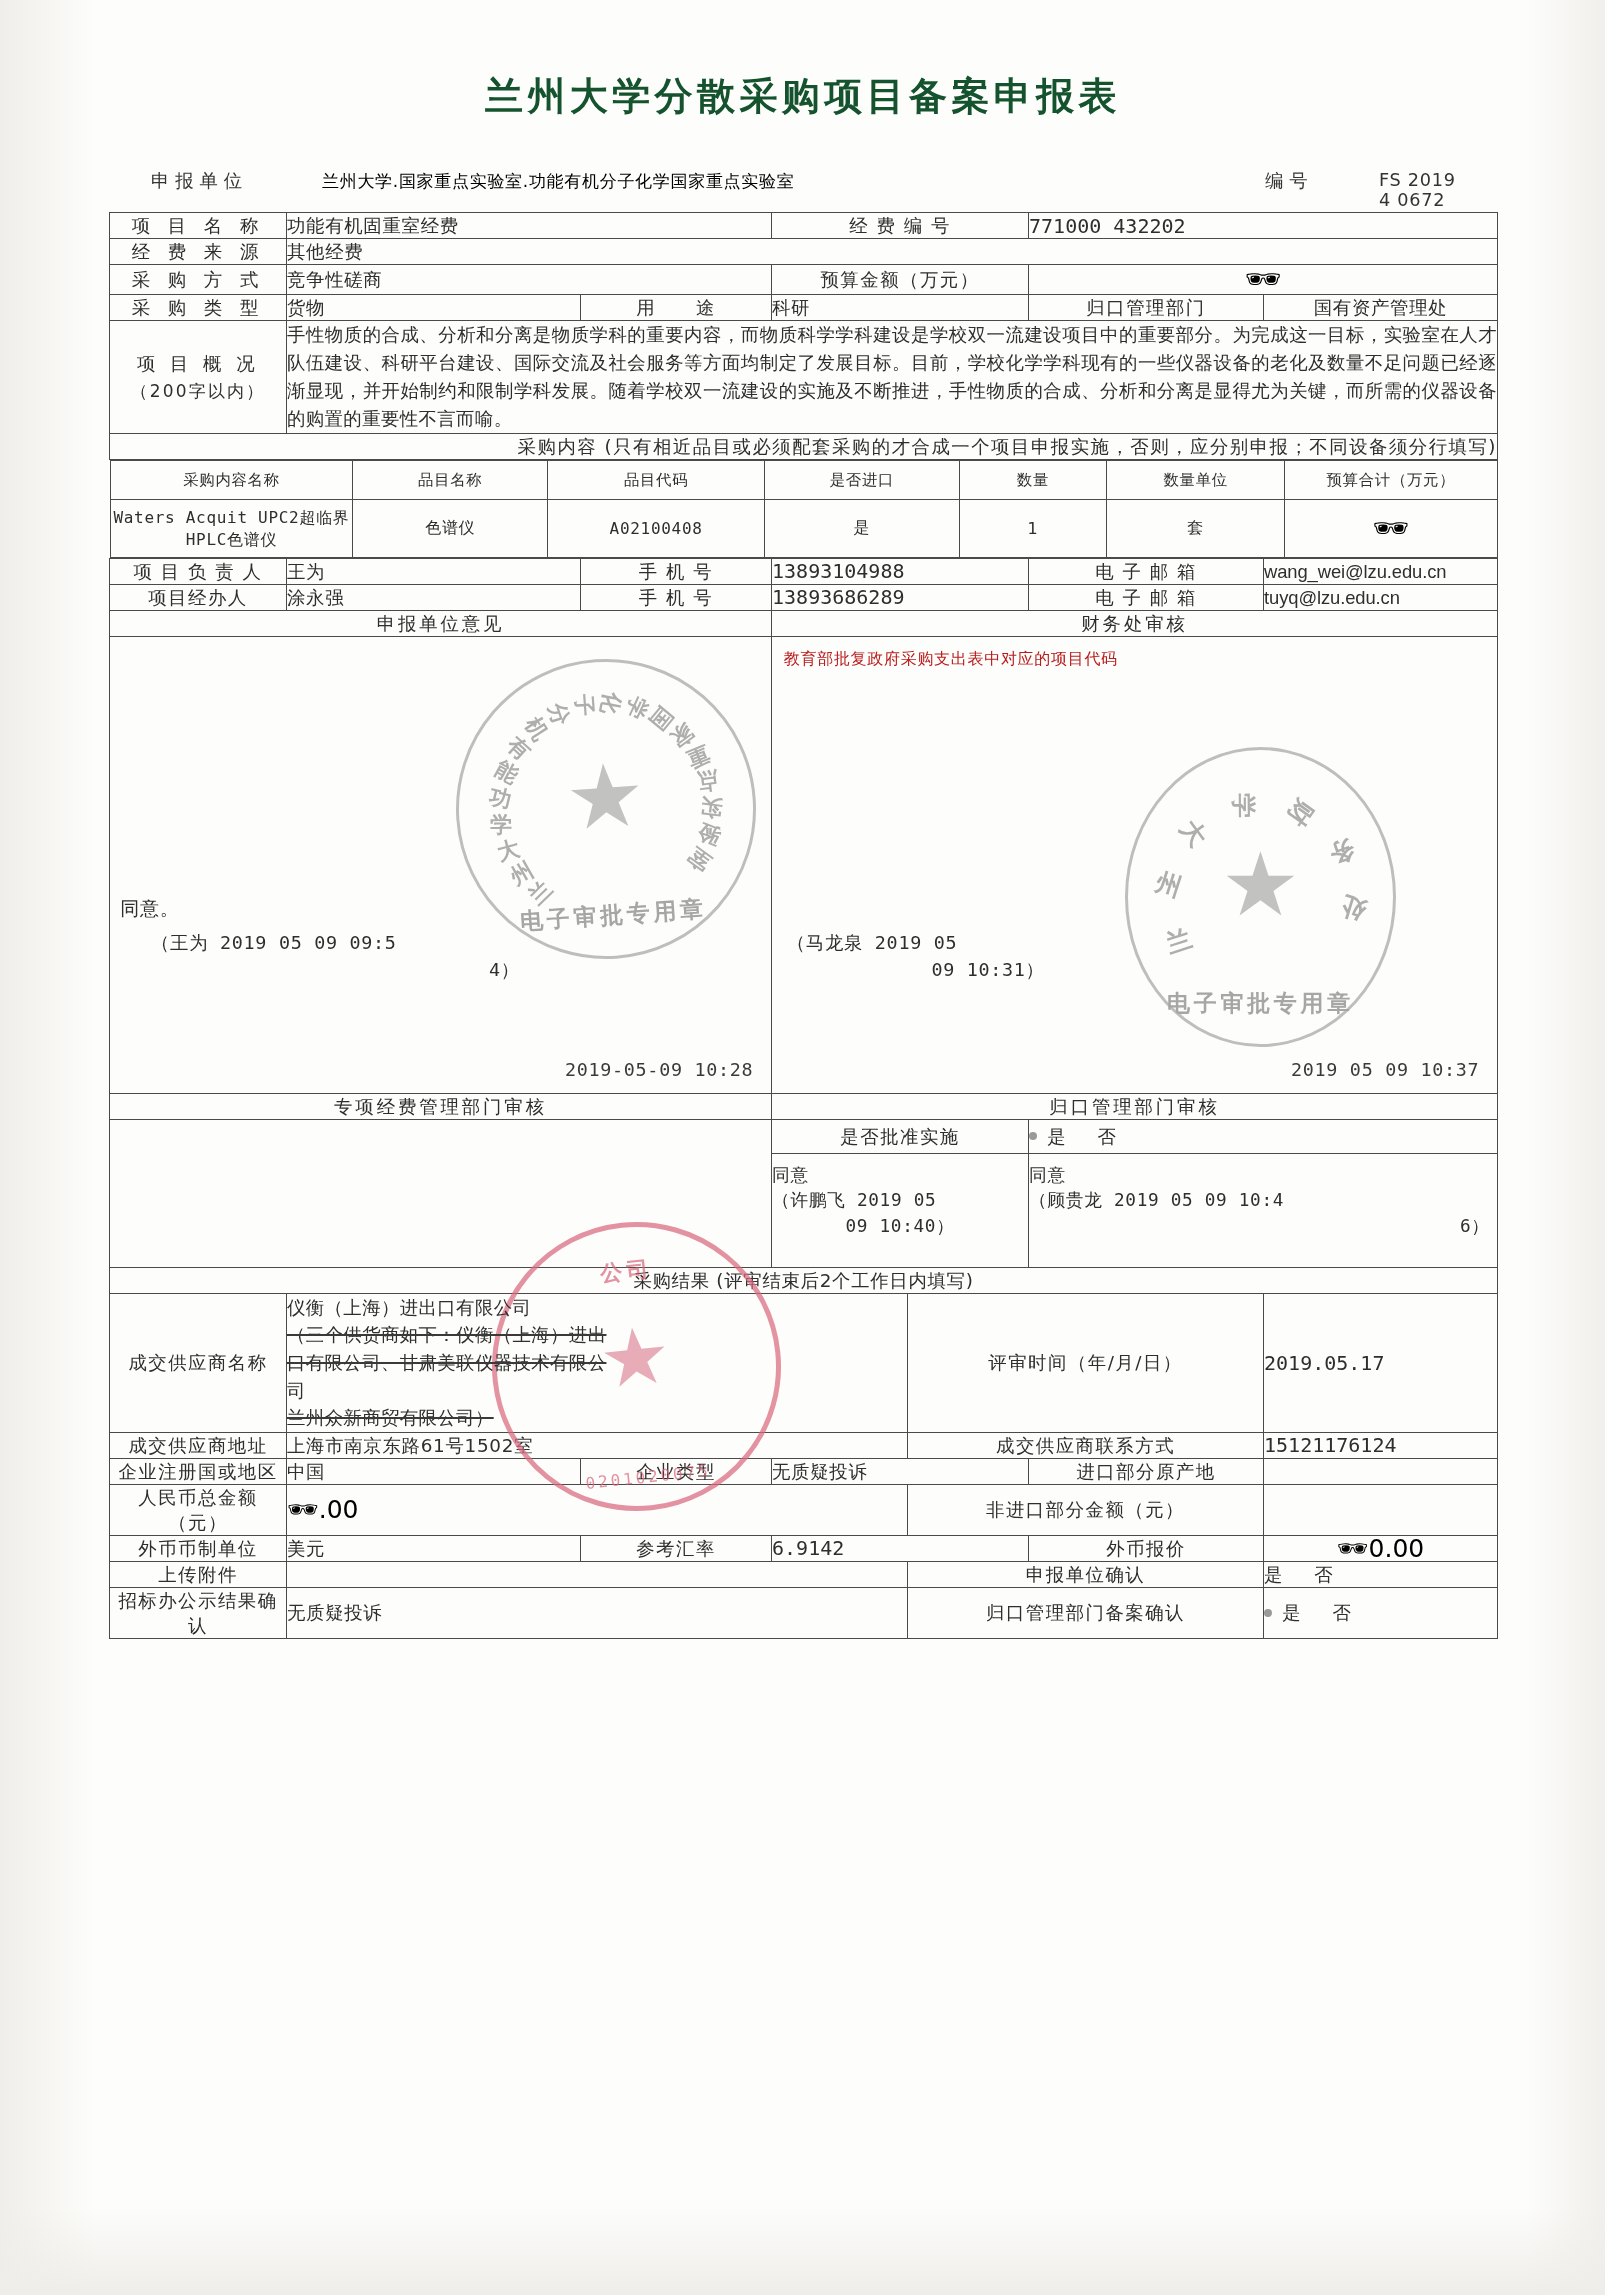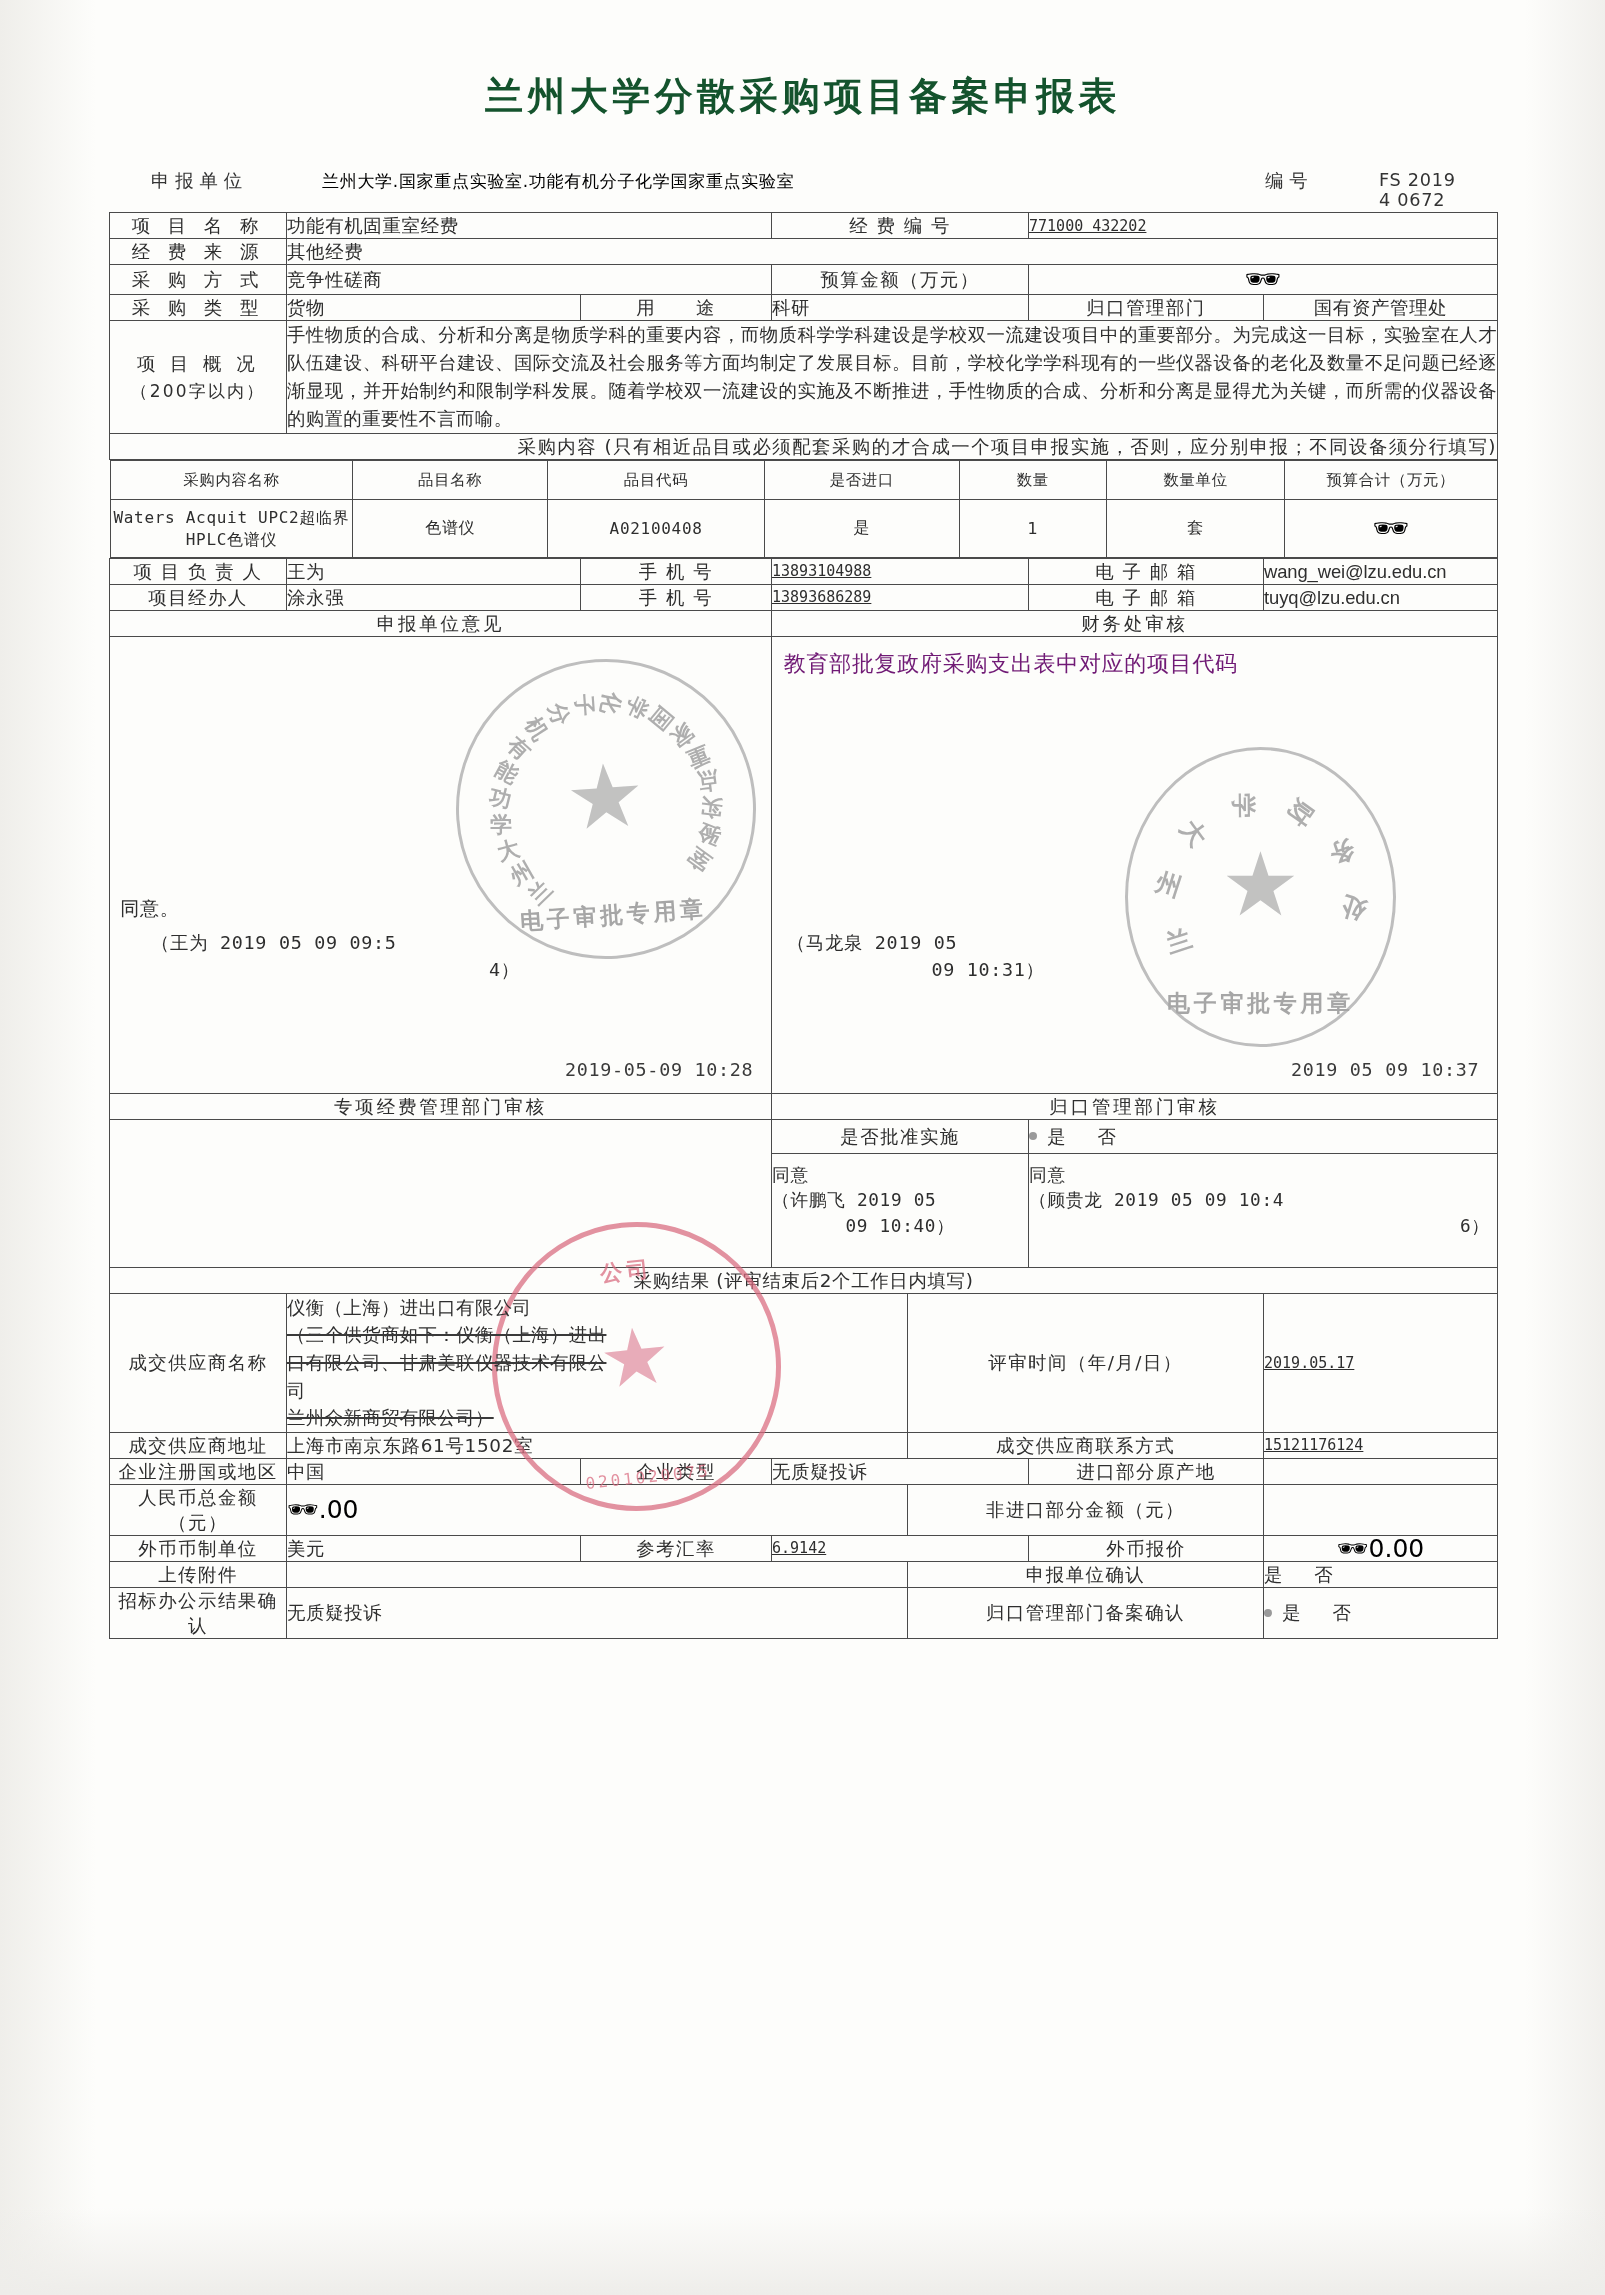--- a/index.html
+++ b/index.html
@@ -18,41 +18,41 @@
   .meta-unit{position:absolute;left:0;top:0;}
   .meta-unit-val{position:absolute;left:171px;top:1.5px;font-size:17px;letter-spacing:0.7px;color:#000000;}
   .meta-no{position:absolute;left:1114px;top:0;letter-spacing:5.9px;}
   .meta-no-val{position:absolute;left:1228px;top:1.5px;letter-spacing:0.7px;font-size:17.7px;}
 
   table.form{position:absolute;left:109px;top:212px;width:1389px;border-collapse:collapse;table-layout:fixed;}
   table.form td{border:1.2px solid #4a4a4a;padding:0;vertical-align:middle;font-size:18.4px;color:#2e2e2e;}
   .lbl-cell{text-align:center;letter-spacing:5.9px;padding:9.6px 2.9px;color:#2b2b2b;}
   .lbl-tight{letter-spacing:1.5px;}
   .val-cell{padding:7.4px 10.3px;letter-spacing:0.7px;color:#333;}
-  .val-cell.mono{font-family:"DejaVu Sans Mono","Liberation Mono",monospace;font-size:15px;letter-spacing:0px;text-decoration:underline;}
+  .val-cell.mono{font-family:"DejaVu Sans Mono","Liberation Mono",monospace;font-size:20px;letter-spacing:0px;}
   .center{text-align:center;}
 
   .overview-label{text-align:center;line-height:1.55;letter-spacing:4.4px;padding:5.9px 1.5px;}
   .overview-label .sub{font-size:17px;letter-spacing:2.2px;display:block;}
   .overview-text{padding:8.8px 11.8px 11.8px 11.8px;font-size:18px;line-height:1.52;text-align:justify;letter-spacing:0.4px;color:#303030;}
 
   .section-note{padding:10.3px 7.4px;text-align:right;font-size:18.4px;letter-spacing:1.5px;}
 
   table.goods{width:100%;border-collapse:collapse;table-layout:fixed;}
   table.goods td{border:1.1px solid #4a4a4a;text-align:center;font-size:16px;padding:6.6px 2.2px;letter-spacing:0.7px;}
   table.goods td.th{font-size:15.4px;letter-spacing:0.7px;padding:8.8px 2.2px;}
   .goods-wrap{padding:11.8px 16px 13.2px 16px;border:none !important;}
   .prodname{font-family:"DejaVu Sans Mono","Liberation Mono",monospace;font-size:14.7px;line-height:1.35;letter-spacing:-0.2px;}
 
   .email{font-family:Liberation Sans, sans-serif;font-size:16px;line-height:1.25;word-break:break-all;letter-spacing:-0.1px;padding:5.9px 7.4px;}
 
   .opinion-head{text-align:center;padding:10.3px 0;letter-spacing:2.9px;font-size:18.4px;}
   .opinion-body{position:relative;height:456px;vertical-align:top;}
   .op-inner{position:relative;width:100%;height:100%;}
-  .op-note{position:absolute;left:11.8px;top:10.3px;right:13.2px;font-size:22px;line-height:1.5;letter-spacing:0.7px;color:#701a75;}
+  .op-note{position:absolute;left:11.8px;top:10.3px;right:13.2px;font-size:16px;line-height:1.5;letter-spacing:0.7px;color:#b91c1c;}
   .op-agree{position:absolute;left:10.3px;top:259px;font-size:19px;letter-spacing:0.7px;}
   .op-sign{position:absolute;left:41px;top:293px;width:382px;font-size:18.4px;line-height:1.45;letter-spacing:0.7px;font-family:"DejaVu Sans Mono","Liberation Mono",monospace;}
   .op-sign .l2{display:block;text-align:right;padding-right:13.2px;}
   .op-date{position:absolute;right:17.7px;bottom:13.2px;font-size:18.4px;letter-spacing:0.7px;font-family:"DejaVu Sans Mono","Liberation Mono",monospace;color:#3a3a3a;}
   .op-sign2{position:absolute;left:14.7px;top:293px;width:346px;font-size:18.4px;line-height:1.45;letter-spacing:0.7px;font-family:"DejaVu Sans Mono","Liberation Mono",monospace;}
   .op-sign2 .l2{display:block;text-align:right;padding-right:88px;}
 
   
   .seal{position:absolute;border-radius:50%;border:3.7px solid #b9b9b9;color:#b0b0b0;display:flex;align-items:center;justify-content:center;opacity:.92;}
   .seal .star{position:absolute;left:50%;top:46%;transform:translate(-50%,-50%);font-size:88px;color:#bdbdbd;line-height:1;}

